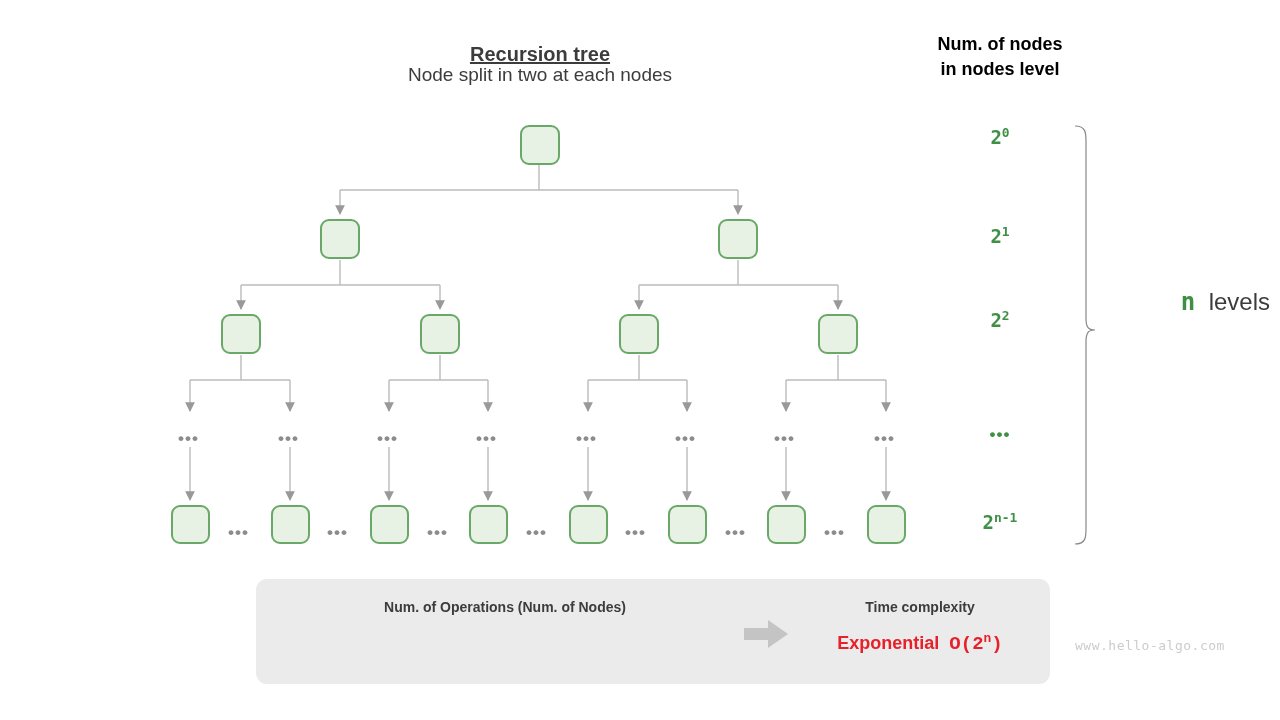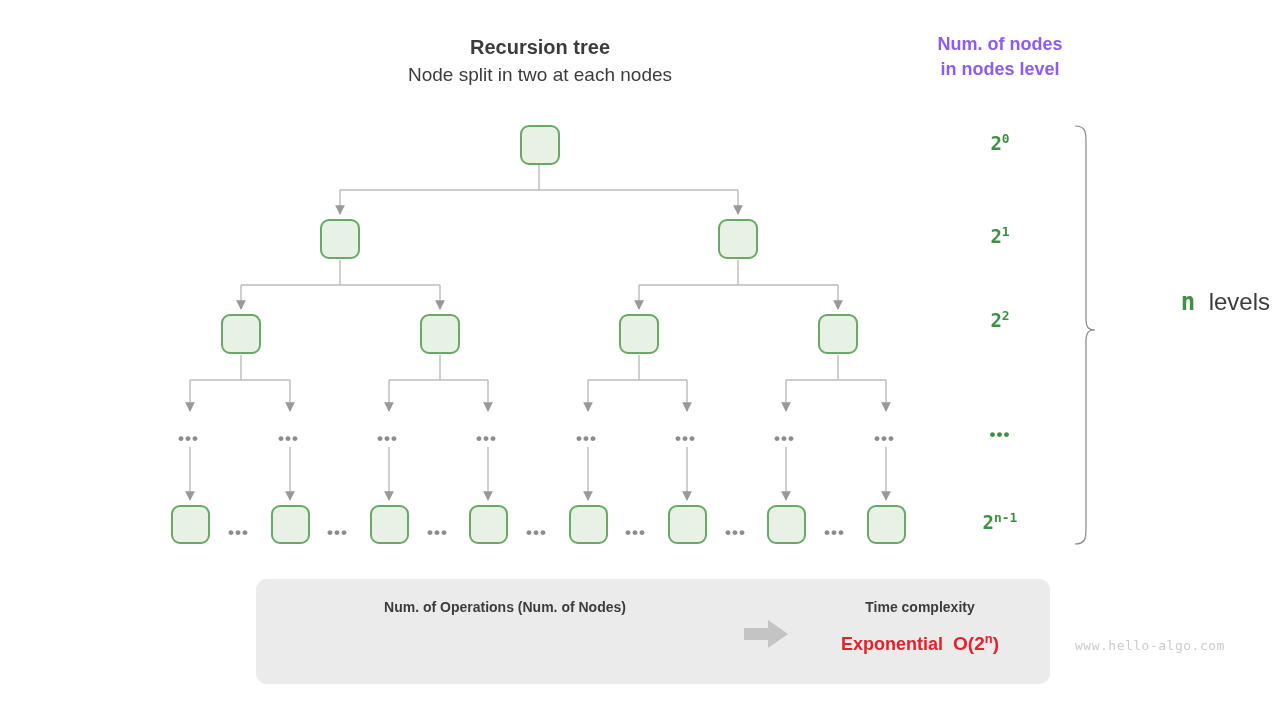--- a/index.html
+++ b/index.html
@@ -9,30 +9,30 @@
     background: #ffffff;
     font-family: "Liberation Sans", sans-serif;
     color: #3c3c3c;
     position: relative;
     overflow: hidden;
   }
   .stage { position: absolute; inset: 0; }
 
   
   .title {
-    position: absolute; left: 340px; top: 36px; width: 400px;
-    text-align: center; font-size: 20px; font-weight: bold; color: #3c3c3c;
+    position: absolute; left: 340px; top: 43px; width: 400px;
+    text-align: center; font-size: 20px; font-weight: bold; color: #3c3c3c; text-decoration: underline;
   }
   .subtitle {
     position: absolute; left: 320px; top: 64px; width: 440px;
     text-align: center; font-size: 19px; font-weight: normal; color: #3c3c3c;
   }
   .col-head {
     position: absolute; left: 900px; top: 32px; width: 200px;
-    text-align: center; font-size: 18px; font-weight: bold; color: #8b5cf6;
+    text-align: center; font-size: 18px; font-weight: bold; color: #000000;
     line-height: 25px;
   }
 
   
   .node {
     position: absolute;
     background: #e7f1e4;
     border: 2px solid #6aa868;
     border-radius: 9px;
   }
@@ -91,21 +91,21 @@
     font-size: 19px; font-weight: bold; line-height: 34px;
     color: #3f8f45; white-space: nowrap;
   }
   .p-formula .op { color: #8c8c8c; }
   .p-formula sup { font-size: 0.68em; }
   .p-complex {
     font-size: 18px; font-weight: bold; color: #e8202a; line-height: 34px;
     white-space: nowrap;
   }
   .p-complex .big-o {
-    font-family: Liberation Sans, sans-serif; font-size: 19px;
+    font-family: Liberation Mono, monospace; font-size: 19px;
   }
   .p-complex sup { font-size: 0.68em; }
   .arrow-icon { position: absolute; left: 742px; top: 617px; }
 
   .watermark {
     position: absolute; left: 1075px; top: 638px;
     font-family: "DejaVu Sans Mono", monospace;
     font-size: 13px; color: #cccccc; letter-spacing: 0.5px;
   }
 </style>
@@ -214,21 +214,21 @@
   <div class="node" style="left:867px; top:505px; width:39px; height:39px;"></div>
 
   <div class="dots" style="left:228px; top:524px;">•••</div>
   <div class="dots" style="left:327px; top:524px;">•••</div>
   <div class="dots" style="left:427px; top:524px;">•••</div>
   <div class="dots" style="left:526px; top:524px;">•••</div>
   <div class="dots" style="left:625px; top:524px;">•••</div>
   <div class="dots" style="left:725px; top:524px;">•••</div>
   <div class="dots" style="left:824px; top:524px;">•••</div>
 
-  <div class="lvl-label" style="left:945px; top:131px;text-align:center;">
+  <div class="lvl-label" style="left:945px; top:125px;text-align:center;">
     <span>2</span><sup>0</sup>
   </div>
   <div class="lvl-label" style="left:945px; top:224px;">
     <span>2</span><sup>1</sup>
   </div>
   <div class="lvl-label" style="left:945px; top:308px;">
     <span>2</span><sup>2</sup>
   </div>
   <div class="lvl-dots" style="left:945px; top:425px;">•••</div>
   <div class="lvl-label" style="left:945px; top:510px;">

